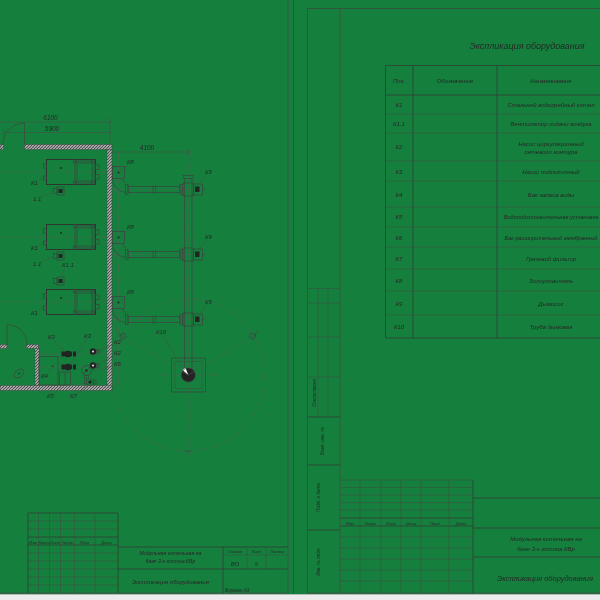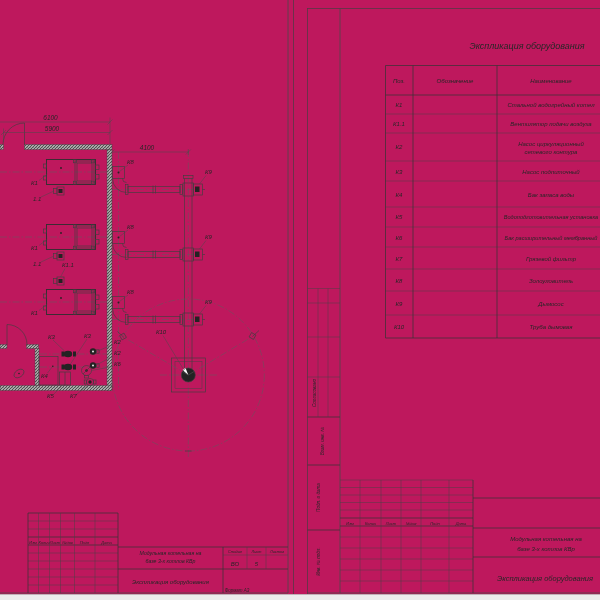--- a/index.html
+++ b/index.html
@@ -1,16 +1,16 @@
 <!DOCTYPE html>
 <html><head>
 <meta charset="utf-8">
 <style>
   html,body{margin:0;padding:0;background:#fff;}
-  #stage{position:relative;width:600px;height:600px;background:#be185d;overflow:hidden;}
+  #stage{position:relative;width:600px;height:600px;background:#15803d;overflow:hidden;}
   svg{position:absolute;left:0;top:0;}
   .ln{stroke:#3f3f3f;stroke-width:.65;fill:none}
   .lnb{stroke:#2f2f2f;stroke-width:.9;fill:none}
   .tl{stroke:#333;stroke-width:.7;fill:none}
   .tlt{stroke:#444;stroke-width:.45;fill:none}
   .cl{stroke:#5c5c5c;stroke-width:.5;fill:none;stroke-dasharray:7 2 1.5 2}
   .dim{stroke:#4a4a4a;stroke-width:.5;fill:none}
   .t{font-family:"Liberation Sans",sans-serif;font-style:italic;fill:#272727}
   .dark{fill:#232323;stroke:none}
   .frame{stroke:#4a4a4a;stroke-width:.8;fill:none}

